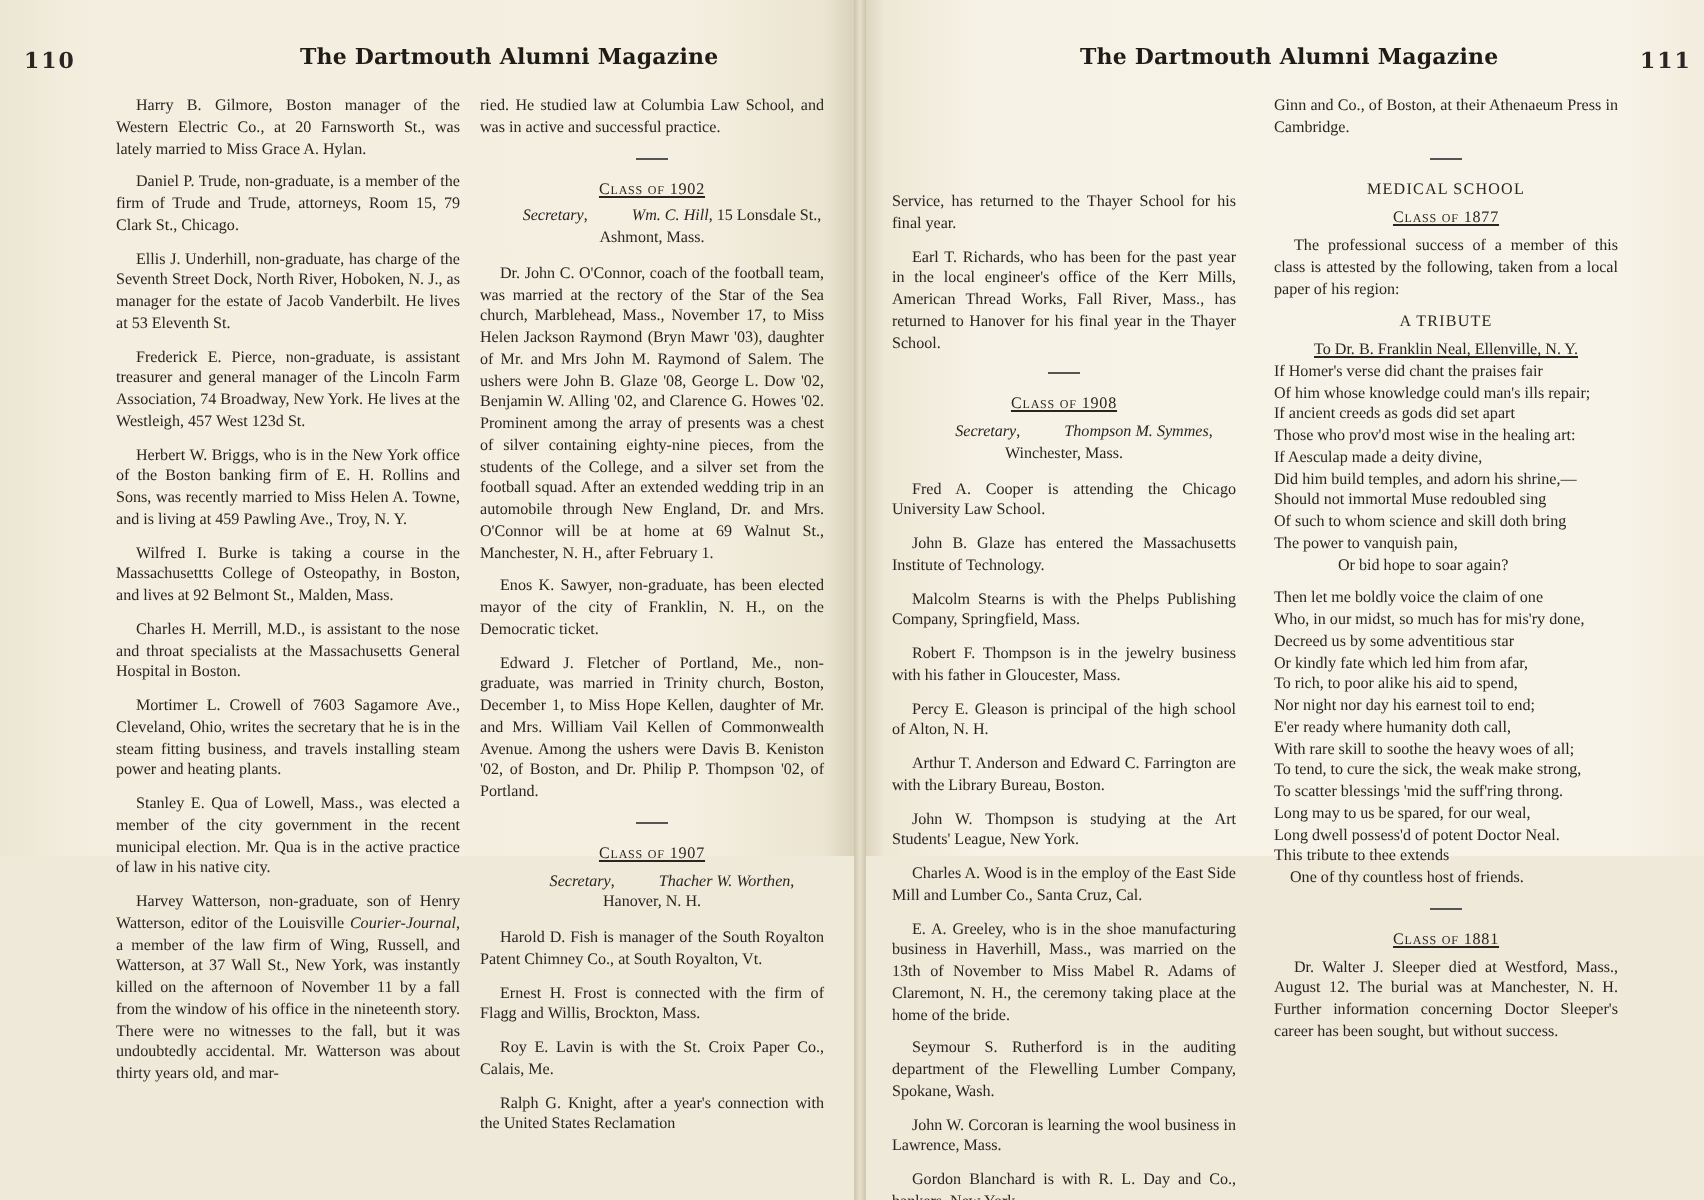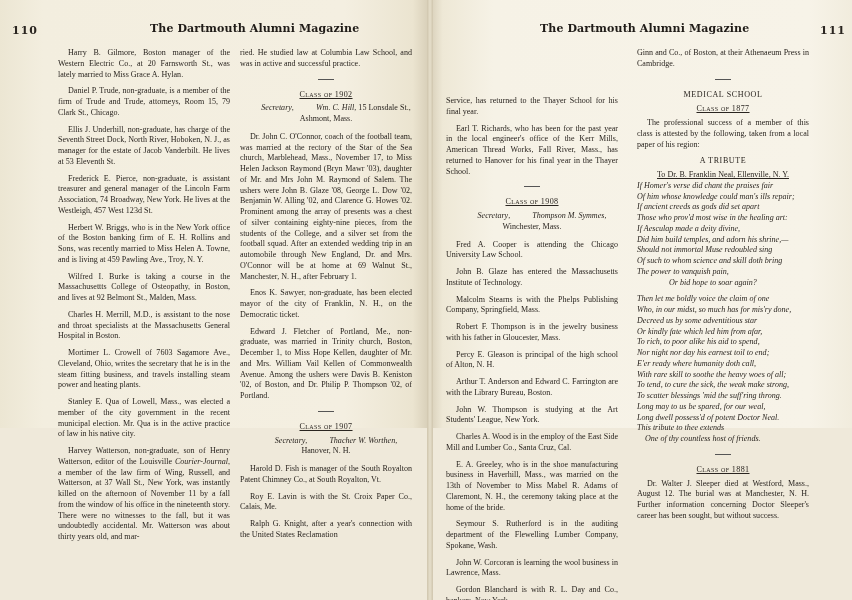--- a/index.html
+++ b/index.html
@@ -36,21 +36,21 @@
     text-align: justify; hyphens: manual;
   }
   .col p { margin: 0 0 6px 0; text-indent: 10px; }
   .col p.cont { text-indent: 0; }
   .col .center { text-align: center; text-indent: 0; text-decoration: underline; }
   .col .class-head { font-variant: small-caps; letter-spacing: 0.4px; margin: 4px 0 3px 0; }
   .col .secretary { text-indent: 0; text-align: center; margin-bottom: 7px; }
   .col .secretary i { font-style: italic; padding-left: 20px; }
   .col .rule { width: 16px; height: 1px; background: #555; margin: 9px auto 10px auto; }
   .col .caps-head { text-align: center; letter-spacing: 0.6px; margin: 3px 0 3px 0; }
-  .poem { margin: 0 0 6px 0; font-style: italic; }
+  .poem { margin: 0 0 6px 0; }
   .poem .line { text-indent: -14px; padding-left: 14px; text-align: justify; text-align-last: left; }
   .poem .line.center-right { padding-left: 46px; }
   .poem .line.tail { padding-left: 22px; }
   em.it { font-style: italic; }
 </style>
 </head>
 <body>
 
 <div class="spread">
   <div class="page page-left">
@@ -73,20 +73,21 @@
         <div class="rule"></div>
         <div class="center class-head">Class of 1902</div>
         <div class="secretary"><i>Secretary</i>, <i>Wm. C. Hill</i><span>, 15 Lonsdale St., Ashmont, Mass.</span></div>
         <p>Dr. John C. O'Connor, coach of the football team, was married at the rectory of the Star of the Sea church, Marblehead, Mass., November 17, to Miss Helen Jackson Raymond (Bryn Mawr '03), daughter of Mr. and Mrs John M. Raymond of Salem. The ushers were John B. Glaze '08, George L. Dow '02, Benjamin W. Alling '02, and Clarence G. Howes '02. Prominent among the array of presents was a chest of silver containing eighty-nine pieces, from the students of the College, and a silver set from the football squad. After an extended wedding trip in an automobile through New England, Dr. and Mrs. O'Connor will be at home at 69 Walnut St., Manchester, N. H., after February 1.</p>
         <p>Enos K. Sawyer, non-graduate, has been elected mayor of the city of Franklin, N. H., on the Democratic ticket.</p>
         <p>Edward J. Fletcher of Portland, Me., non-graduate, was married in Trinity church, Boston, December 1, to Miss Hope Kellen, daughter of Mr. and Mrs. William Vail Kellen of Commonwealth Avenue. Among the ushers were Davis B. Keniston '02, of Boston, and Dr. Philip P. Thompson '02, of Portland.</p>
         <div class="rule"></div>
         <div class="center class-head">Class of 1907</div>
         <div class="secretary"><i>Secretary</i>, <i>Thacher W. Worthen</i><span>, Hanover, N. H.</span></div>
         <p>Harold D. Fish is manager of the South Royalton Patent Chimney Co., at South Royalton, Vt.</p>
+        <p>Ernest H. Frost is connected with the firm of Flagg and Willis, Brockton, Mass.</p>
         <p>Roy E. Lavin is with the St. Croix Paper Co., Calais, Me.</p>
         <p>Ralph G. Knight, after a year's connection with the United States Reclamation</p>
       </div>
   </div>
   <div class="page page-right">
     <div class="running-head" style="left:110px;">The Dartmouth Alumni Magazine</div>
     <div class="page-num" style="left:390px;">111</div>
     <div class="col" style="left:16px;margin-top:48px;">
         <p class="cont">Service, has returned to the Thayer School for his final year.</p>
         <p>Earl T. Richards, who has been for the past year in the local engineer's office of the Kerr Mills, American Thread Works, Fall River, Mass., has returned to Hanover for his final year in the Thayer School.</p>

